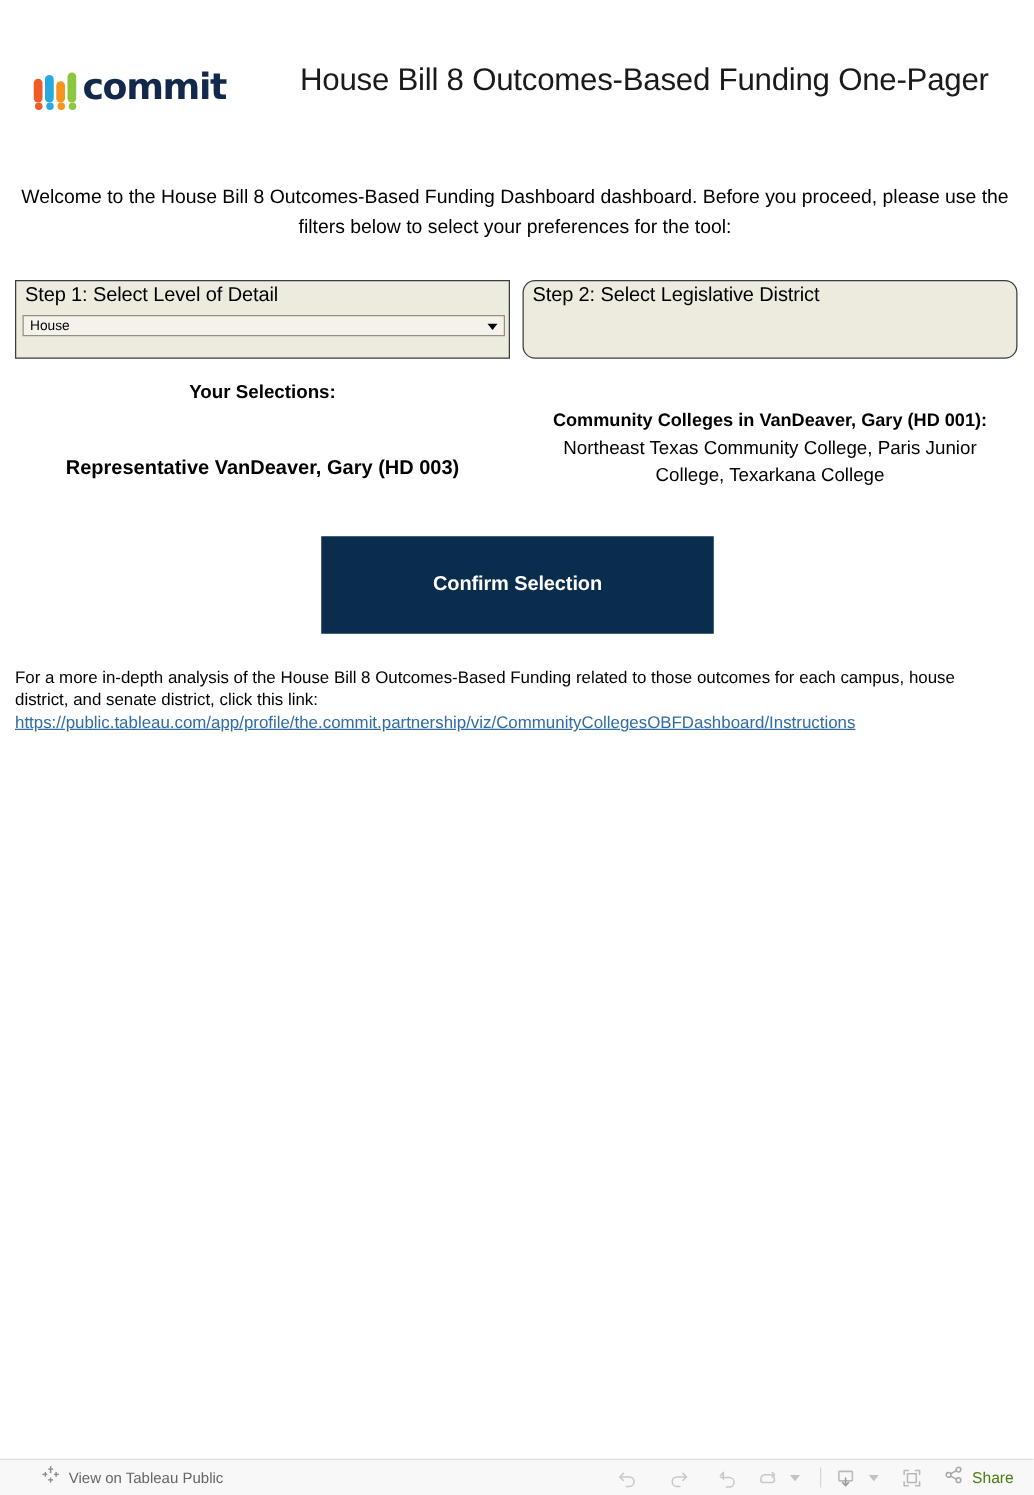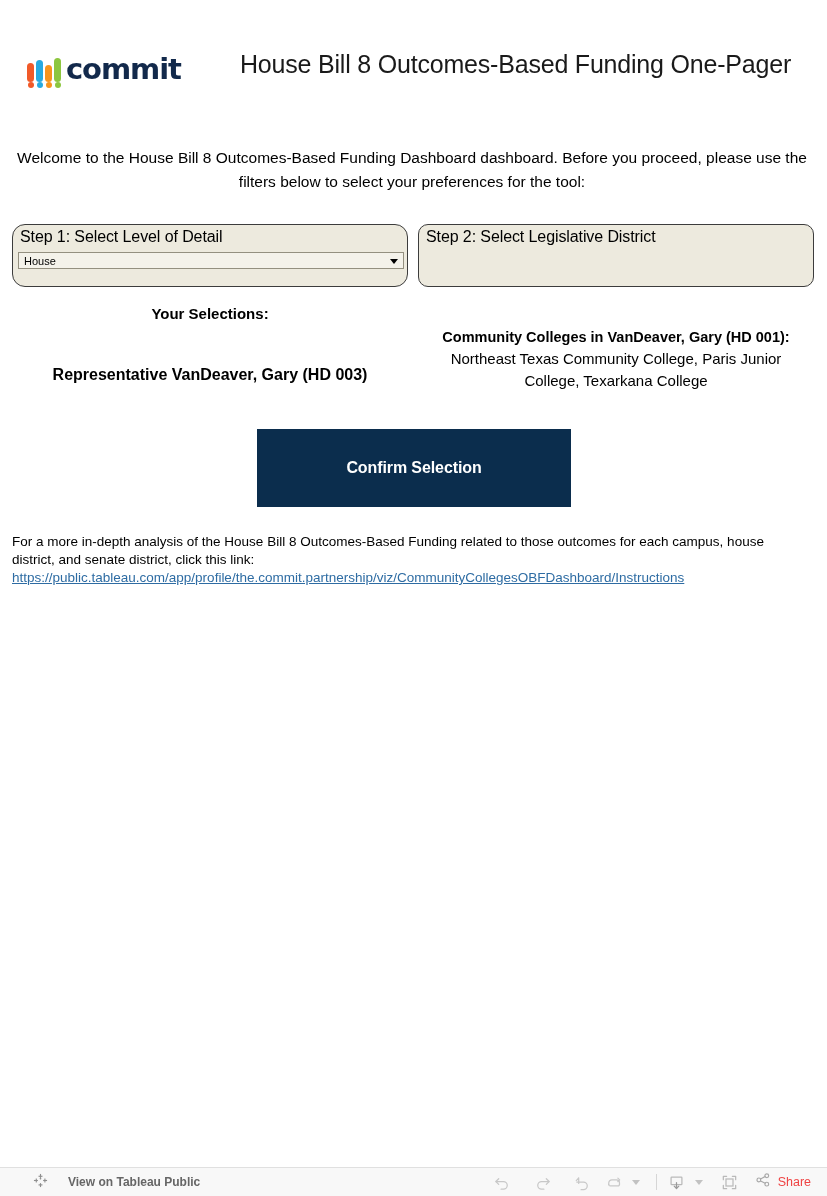--- a/index.html
+++ b/index.html
@@ -97,21 +97,21 @@
 
   
   .filter-card {
     position: absolute;
     top: 224px;
     height: 63px;
     background: #edeade;
     border: 1px solid #3c3c3c;
     box-sizing: border-box;
   }
-  #filter-card-1 { left: 12px;  width: 396px; border-radius: 13px; }
+  #filter-card-1 { left: 12px;  width: 396px; }
   #filter-card-2 { left: 418px; width: 396px; border-radius: 10px; }
 
   .filter-title {
     position: absolute;
     left: 7px;
     top: 3px;
     font-size: 16px;
     font-weight: 400;
     color: #000;
     letter-spacing: -0.1px;
@@ -245,23 +245,22 @@
     border-top: 1px solid #e0e0e0;
     box-sizing: border-box;
   }
   #tableau-public-link {
     position: absolute;
     left: 33px;
     top: 0;
     height: 28px;
     display: flex;
     align-items: center;
-    gap: 20px;
-    cursor: pointer;
-    font-weight: bold;
+    gap: 7px;
+    cursor: pointer;
   }
   #tableau-public-link .label {
     font-size: 12px;
     color: #666666;
     white-space: nowrap;
   }
   .tb-icons {
     position: absolute;
     right: 10px;
     top: 0;
@@ -289,21 +288,21 @@
   .tb-share {
     display: flex;
     align-items: center;
     gap: 6px;
     cursor: pointer;
     padding: 0 6px 0 4px;
     height: 28px;
   }
   .tb-share .label {
     font-size: 12.5px;
-    color: #ef4444;
+    color: #4d7c0f;
   }
   .caret-sm {
     width: 0; height: 0;
     border-left: 4px solid transparent;
     border-right: 4px solid transparent;
     border-top: 5px solid #c2c2c2;
   }
 </style>
 </head>
 <body>

